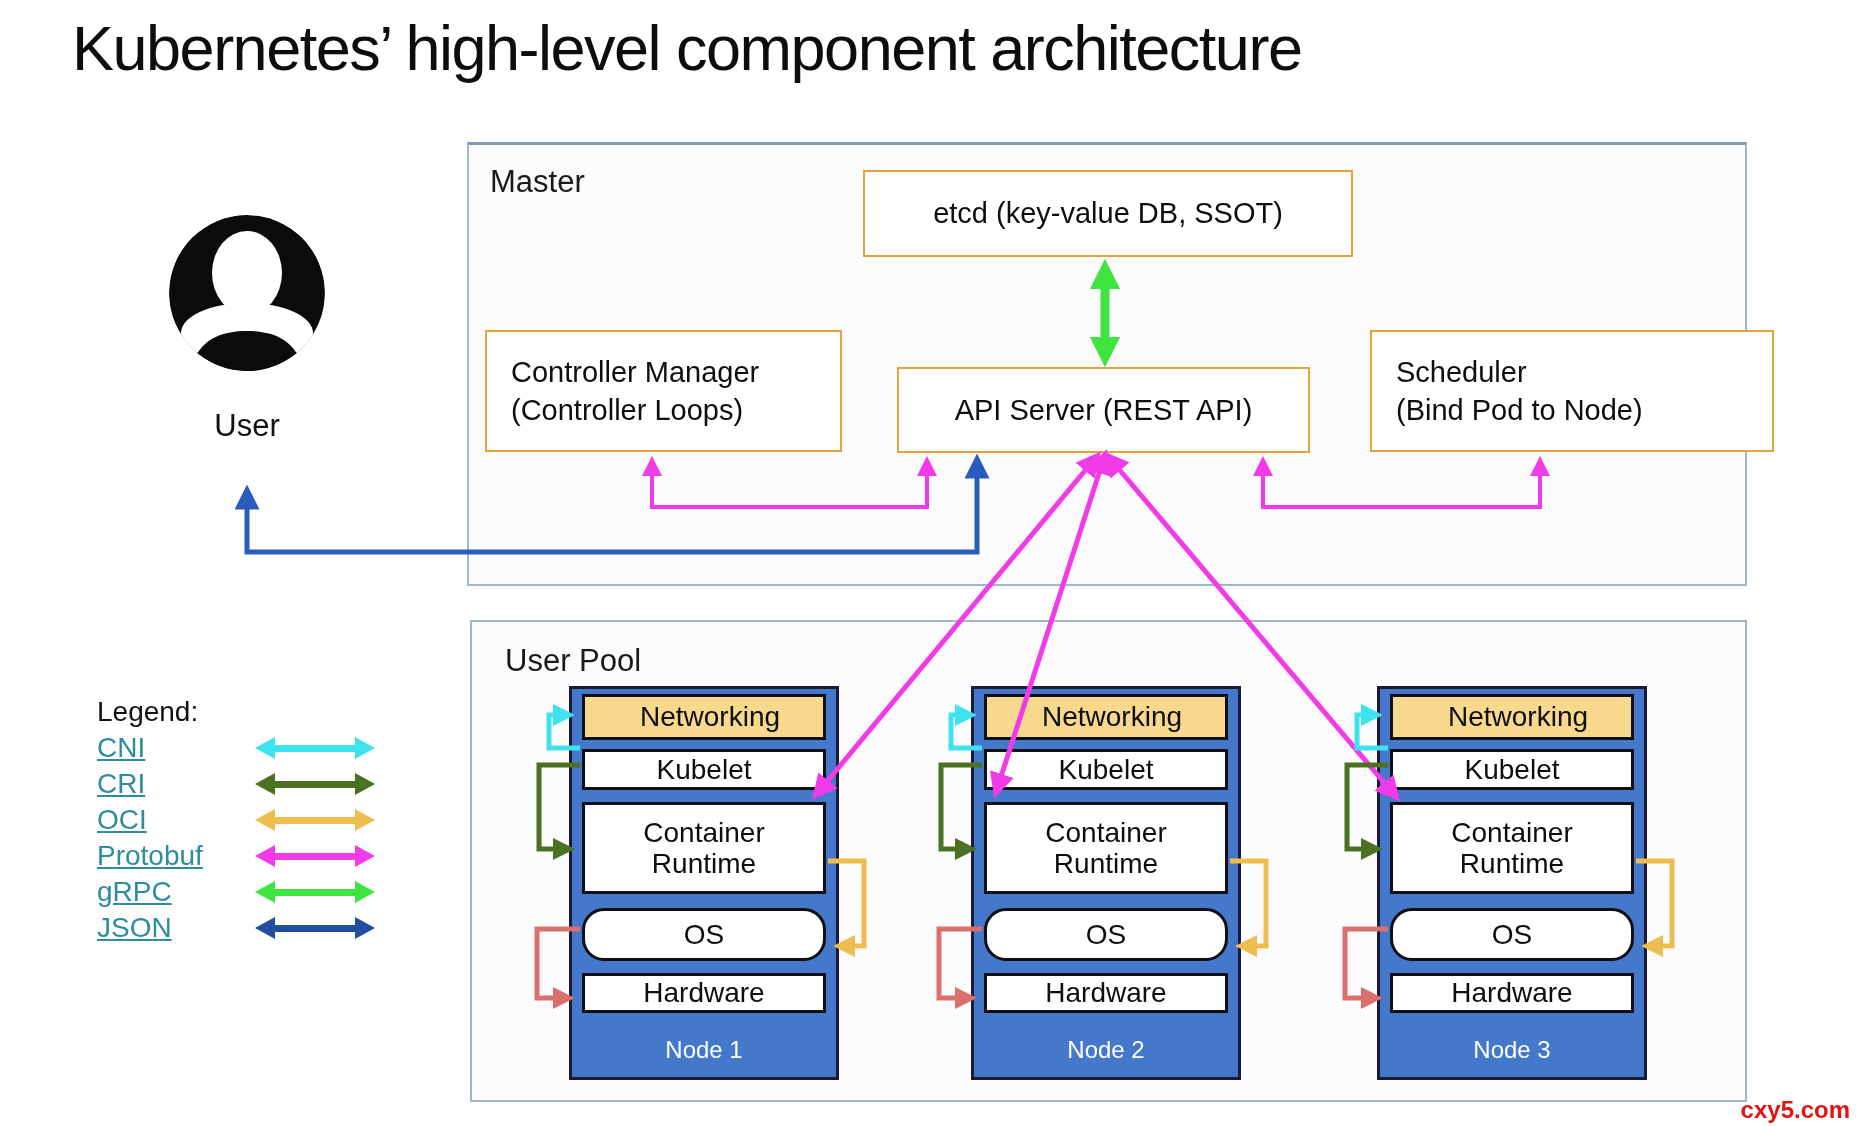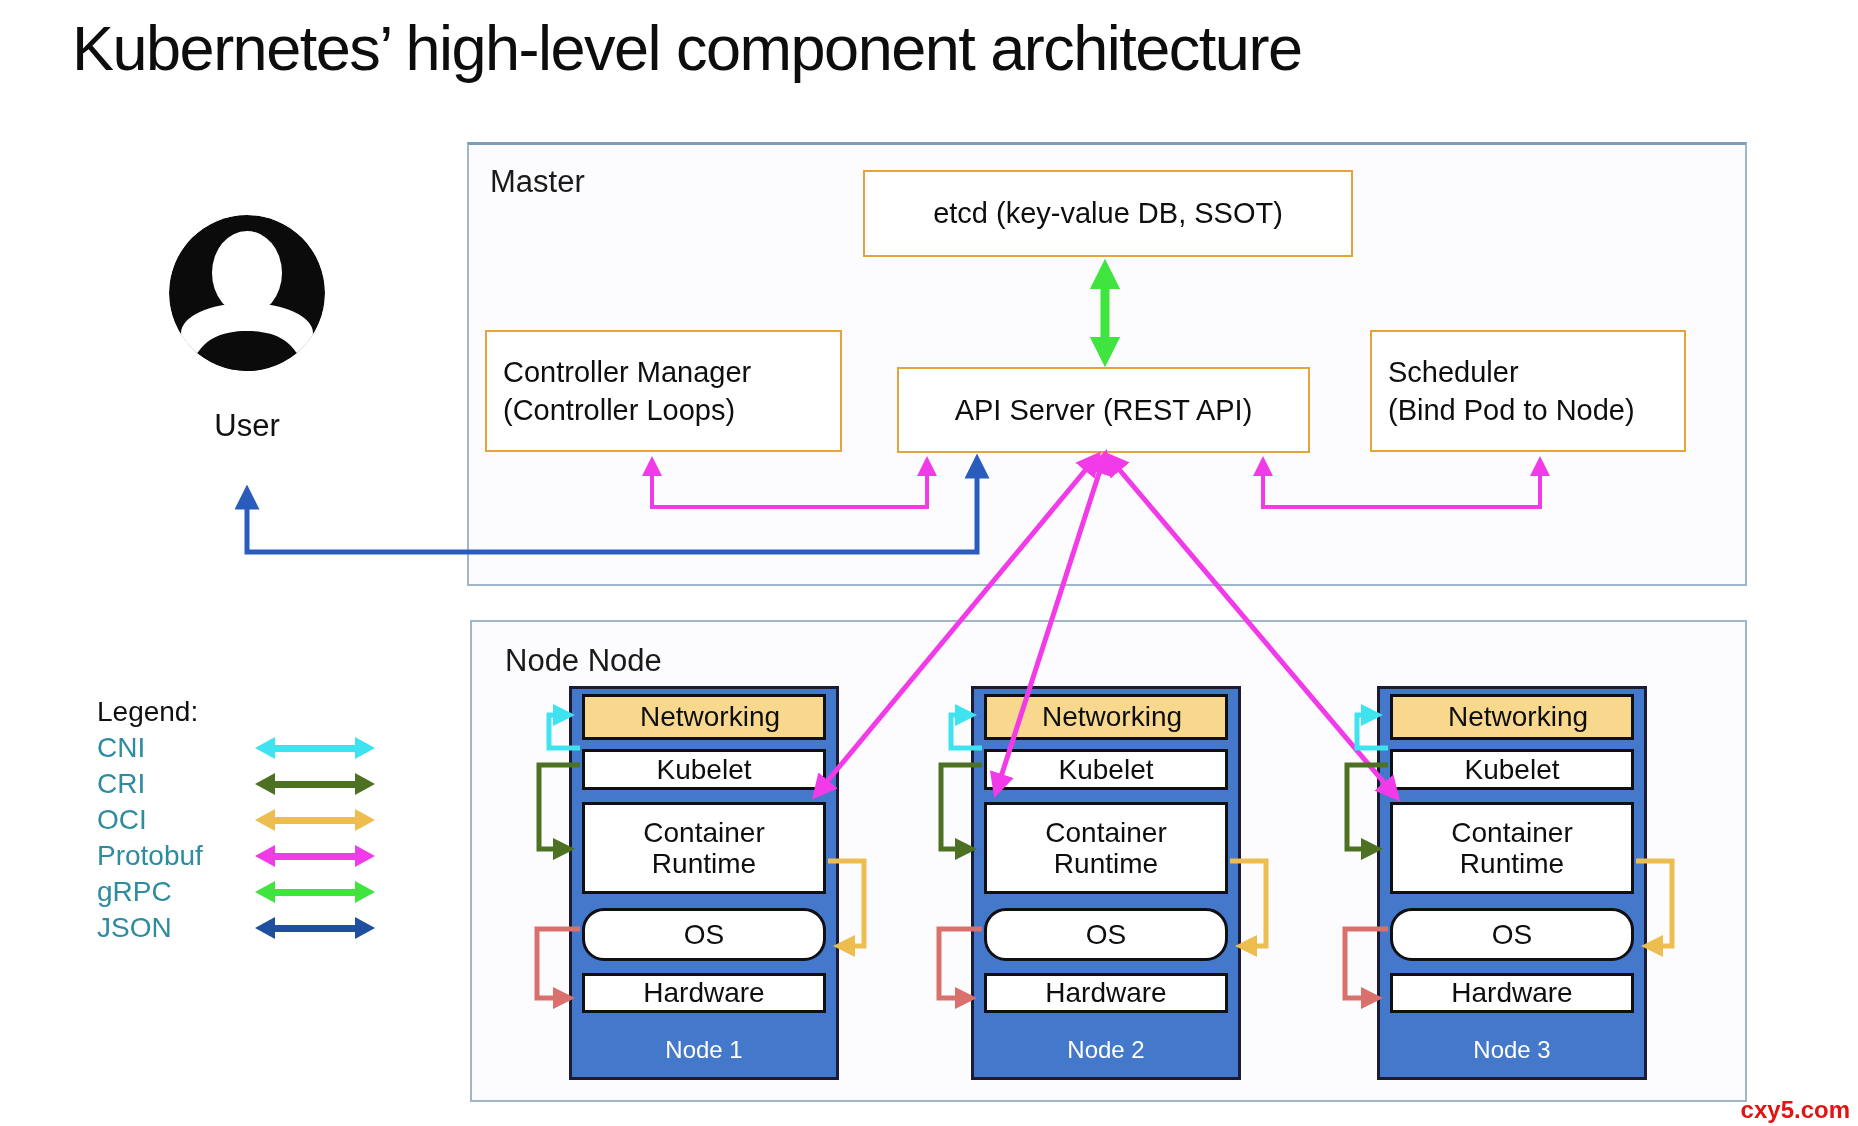--- a/index.html
+++ b/index.html
@@ -17,21 +17,21 @@
   .frame{position:absolute;background:#fcfcfe;border:2px solid var(--frame-border);}
   .frame.master-frame{border-top:3px solid var(--frame-top);}
   .frame-label{position:absolute;font-size:31px;color:#1a1a1a;}
   
   .obox{
     position:absolute;background:#ffffff;border:2px solid var(--box-border);
     display:flex;align-items:center;font-size:29px;color:#0e0e0e;
     white-space:pre-line;line-height:1.32;box-sizing:border-box;
   }
   .obox.center{justify-content:center;text-align:center;}
-  .obox.padded{padding-left:16px;}
+  .obox.padded{padding-left:24px;}
   
   .user-label{position:absolute;left:147px;top:408px;width:200px;text-align:center;font-size:31px;}
   
   .node{
     position:absolute;top:686px;width:270px;height:394px;box-sizing:border-box;
     background:var(--node-fill);border:3px solid var(--node-border);
   }
   .node-0{left:569px;} .node-1{left:971px;} .node-2{left:1377px;}
   .layer{
     position:absolute;left:10px;width:244px;box-sizing:border-box;
@@ -48,21 +48,21 @@
   .node-name{
     position:absolute;left:0;top:337px;width:100%;height:48px;line-height:48px;
     text-align:center;color:#ffffff;font-size:24px;
   }
   
   .legend{position:absolute;left:97px;top:694px;width:300px;}
   .legend-title{height:36px;line-height:36px;font-size:28px;color:#111;}
   .legend-row{position:relative;height:36px;}
   .legend-link{
     display:inline-block;line-height:36px;font-size:28px;
-    color:var(--link-teal);cursor:pointer;
+    color:var(--link-teal);text-decoration:underline;cursor:pointer;
   }
   .legend-arrow{
     position:absolute;left:158px;top:50%;transform:translateY(-50%);
     width:120px;display:flex;align-items:center;
   }
   .la-head-l{width:0;height:0;border-top:11px solid transparent;border-bottom:11px solid transparent;border-right:20px solid var(--ac);}
   .la-head-r{width:0;height:0;border-top:11px solid transparent;border-bottom:11px solid transparent;border-left:20px solid var(--ac);}
   .la-bar{flex:1;height:7px;background:var(--ac);}
   
   .arrow-layer{position:absolute;left:0;top:0;pointer-events:none;}
@@ -108,27 +108,27 @@
     <div class="frame master-frame" style="left:467px;top:142px;width:1276px;height:439px"></div>
     <div class="frame-label" style="left:490px;top:164px">Master</div>
 
     <div class="obox center" style="left:863px;top:170px;width:490px;height:87px">etcd (key-value DB, SSOT)</div>
 
     <div class="obox padded" style="left:485px;top:330px;width:357px;height:122px">Controller Manager
 (Controller Loops)</div>
 
     <div class="obox center" style="left:897px;top:367px;width:413px;height:86px">API Server (REST API)</div>
 
-    <div class="obox padded" style="left:1370px;top:330px;width:316px;height:122px">Scheduler
+    <div class="obox padded" style="left:1370px;top:330px;width:404px;height:122px">Scheduler
 (Bind Pod to Node)</div>
   </div>
 
   <div>
     <div class="frame" style="left:470px;top:620px;width:1273px;height:478px"></div>
-    <div class="frame-label" style="left:505px;top:643px">Node Node</div>
+    <div class="frame-label" style="left:505px;top:643px">User Pool</div>
     <div id="nodes">
   <div class="node node-0">
     <div class="layer layer-0">
             <span>Networking</span>
           </div>
           <div class="layer layer-1">
             <span>Kubelet</span>
           </div>
           <div class="layer layer-2">
             <span>Container Runtime</span>

